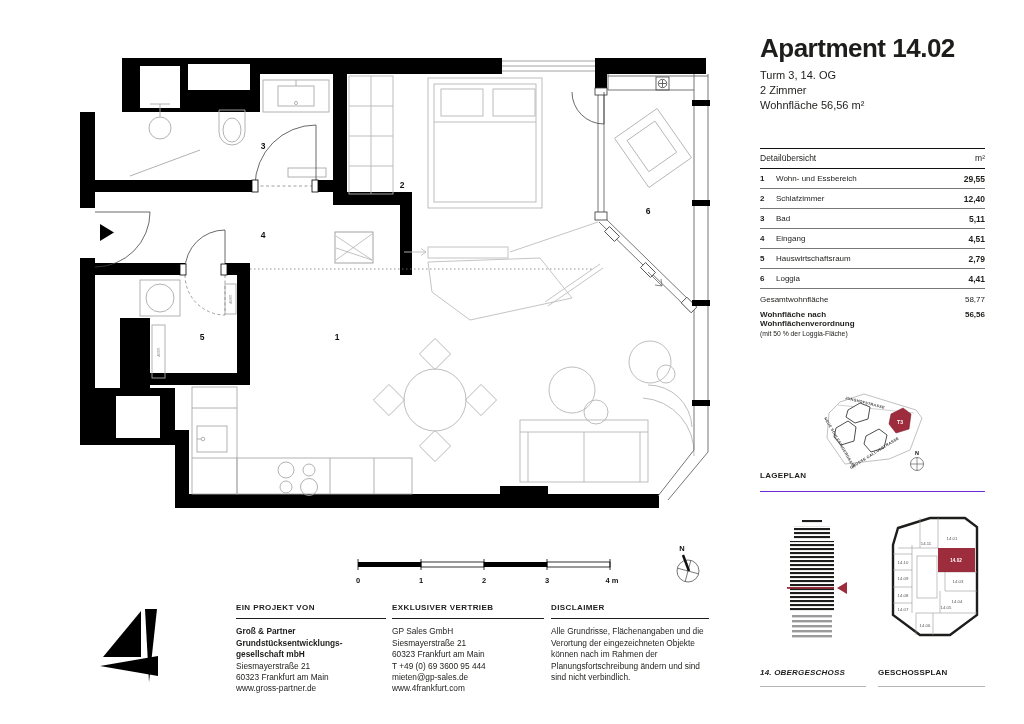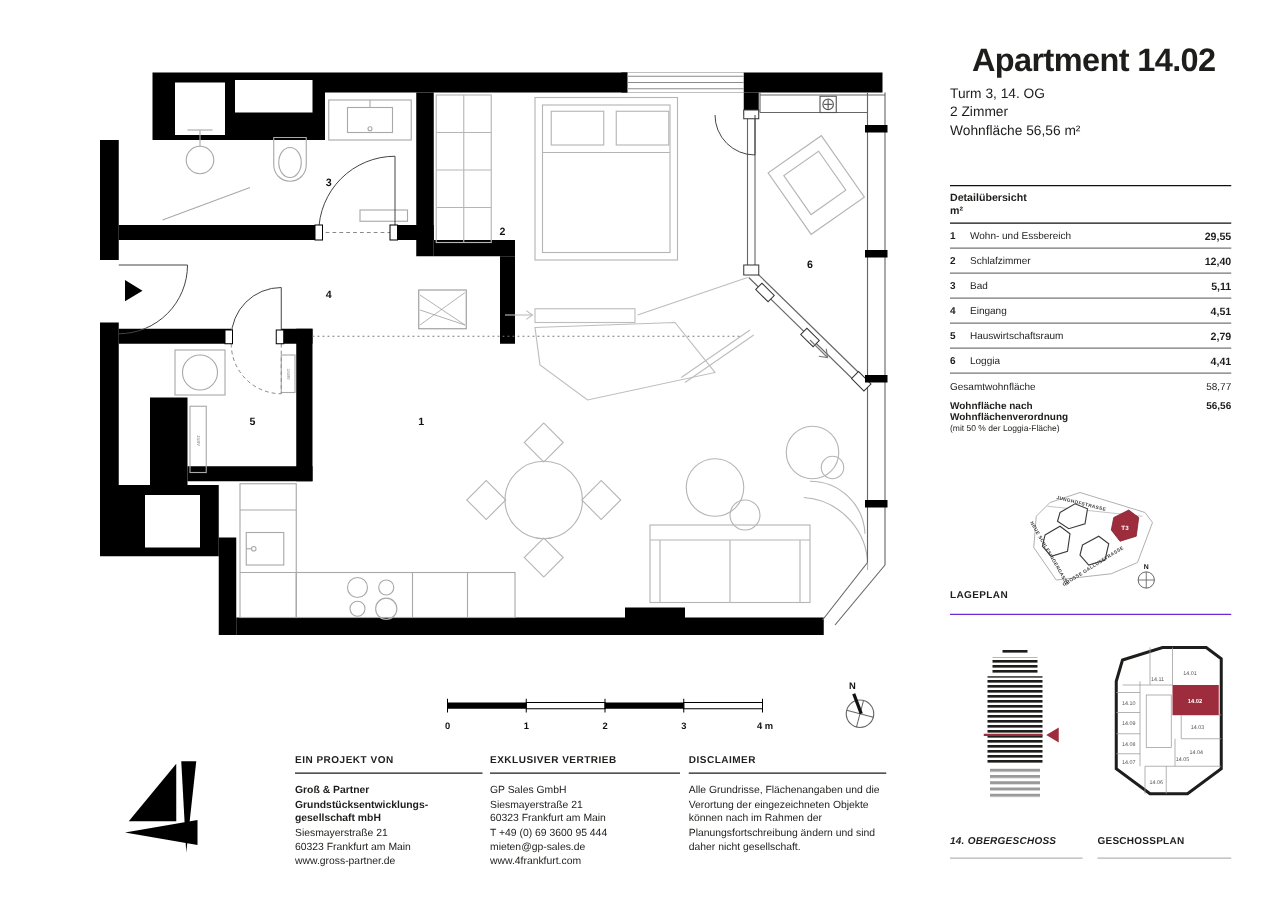--- a/index.html
+++ b/index.html
@@ -1,25 +1,25 @@
 <!DOCTYPE html>
 <html><head>
 <meta charset="utf-8">
 <style>
   html,body{margin:0;padding:0;background:#e8e8e8;}
   .page{position:relative;width:1024px;height:724px;background:#ffffff;overflow:hidden;
         font-family:"Liberation Sans", sans-serif;color:#1d1d1b;}
   svg text{font-family:"Liberation Sans", sans-serif;}
   .abs{position:absolute;}
   
-  .title{left:760px;top:33px;width:230px;font-size:26px;font-weight:bold;letter-spacing:-0.5px;text-align:center;}
+  .title{left:760px;top:33px;width:230px;font-size:26px;font-weight:bold;letter-spacing:-0.5px;}
   .subs{left:760px;top:68px;font-size:11px;line-height:15px;}
   .dtable{left:760px;top:148px;width:225px;font-size:8px;border-top:1.4px solid #111;}
-  .dt-head{display:flex;justify-content:flex-start;font-weight:bold;font-size:8.5px;
-           padding:4px 0 5px 0;border-bottom:1.4px solid #111;flex-direction:column;}
+  .dt-head{display:flex;justify-content:space-between;font-weight:normal;font-size:8.5px;
+           padding:4px 0 5px 0;border-bottom:1.4px solid #111;}
   .dt-row{display:flex;align-items:center;padding:4.5px 0;border-bottom:1px solid #777;}
   .dt-row .no{width:16px;font-weight:bold;}
   .dt-row .lbl{flex:1;}
   .dt-row .val{font-weight:bold;font-size:8.5px;}
   .dt-total{display:flex;justify-content:space-between;padding:6px 0 2px 0;}
   .dt-reg{display:flex;justify-content:space-between;padding:4px 0 0 0;gap:48px;}
   .dt-reg .l{font-weight:bold;}
   .dt-reg .note{font-weight:normal;font-size:6.8px;margin-top:2px;}
   .dt-reg .val{font-weight:bold;}
   .lp-label{left:760px;top:471px;width:225px;font-size:8px;font-weight:bold;letter-spacing:0.3px;
@@ -451,16 +451,16 @@
   <div>T +49 (0) 69 3600 95 444</div>
   <div>mieten@gp-sales.de</div>
   <div>www.4frankfurt.com</div>
 </div>
 <div class="abs fcol c-disc">
   <div class="hd">DISCLAIMER</div>
   <div>Alle Grundrisse, Flächenangaben und die</div>
   <div>Verortung der eingezeichneten Objekte</div>
   <div>können nach im Rahmen der</div>
   <div>Planungsfortschreibung ändern und sind</div>
-  <div>daher nicht gesellschaft.</div>
+  <div>sind nicht verbindlich.</div>
 </div>
 
 </div>
 
 </body></html>

